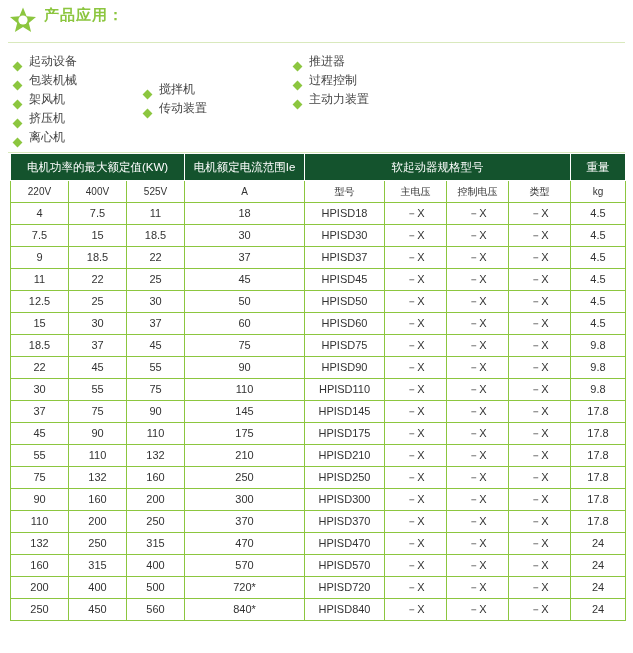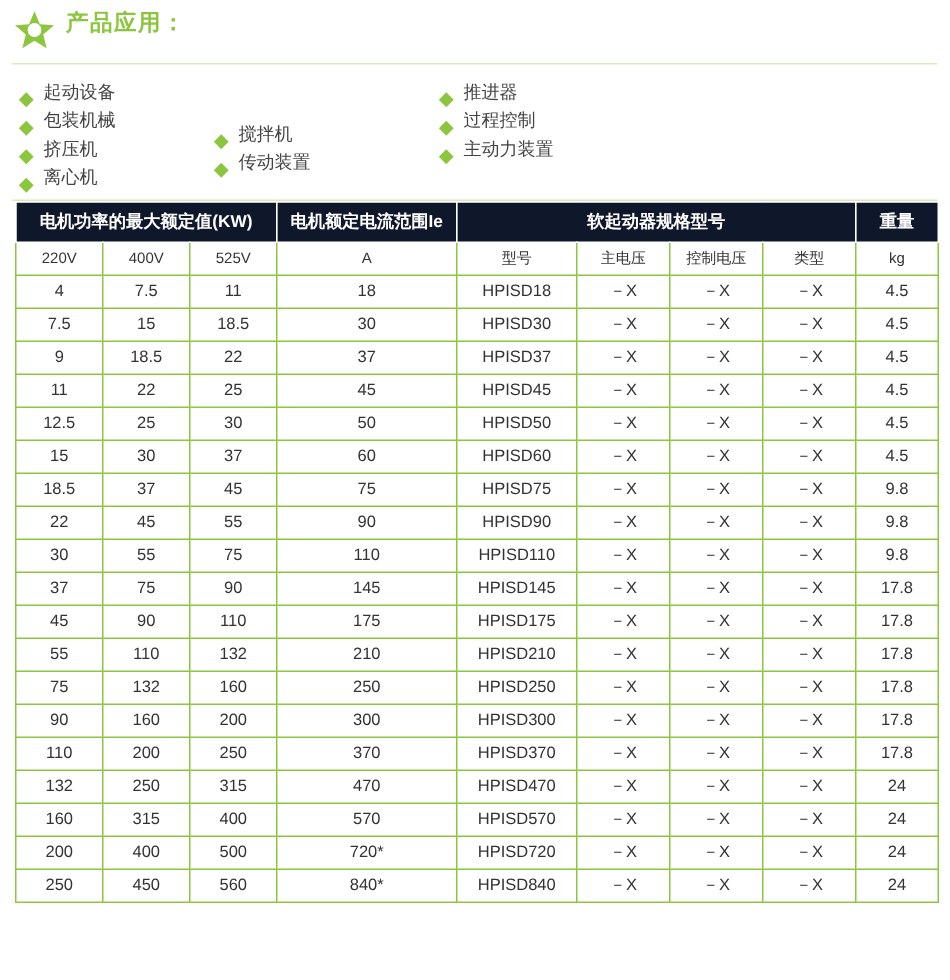--- a/index.html
+++ b/index.html
@@ -102,23 +102,23 @@
   .spec-table th,
   .spec-table td {
     border: 1px solid #8cc63f;
     text-align: center;
     padding: 0;
     height: 21px;
     line-height: 21px;
     color: #333;
   }
   .spec-table thead th {
-    background: #0f172a;
+    background: #14532d;
     color: #ffffff;
-    font-weight: bold;
+    font-weight: normal;
     font-size: 11.5px;
     height: 26px;
     line-height: 26px;
     border-color: #ffffff;
   }
   .spec-table thead tr.sub th {
     background: #ffffff;
     color: #333;
     font-weight: normal;
     border-color: #8cc63f;
@@ -148,20 +148,24 @@
 
   <div class="app-list">
     <div class="app-col c1">
       <div class="app-item">
         <span class="diamond"></span>
         <span>起动设备</span>
       </div>
       <div class="app-item">
         <span class="diamond"></span>
         <span>包装机械</span>
+      </div>
+      <div class="app-item">
+        <span class="diamond"></span>
+        <span>架风机</span>
       </div>
       <div class="app-item">
         <span class="diamond"></span>
         <span>挤压机</span>
       </div>
       <div class="app-item">
         <span class="diamond"></span>
         <span>离心机</span>
       </div>
     </div>

